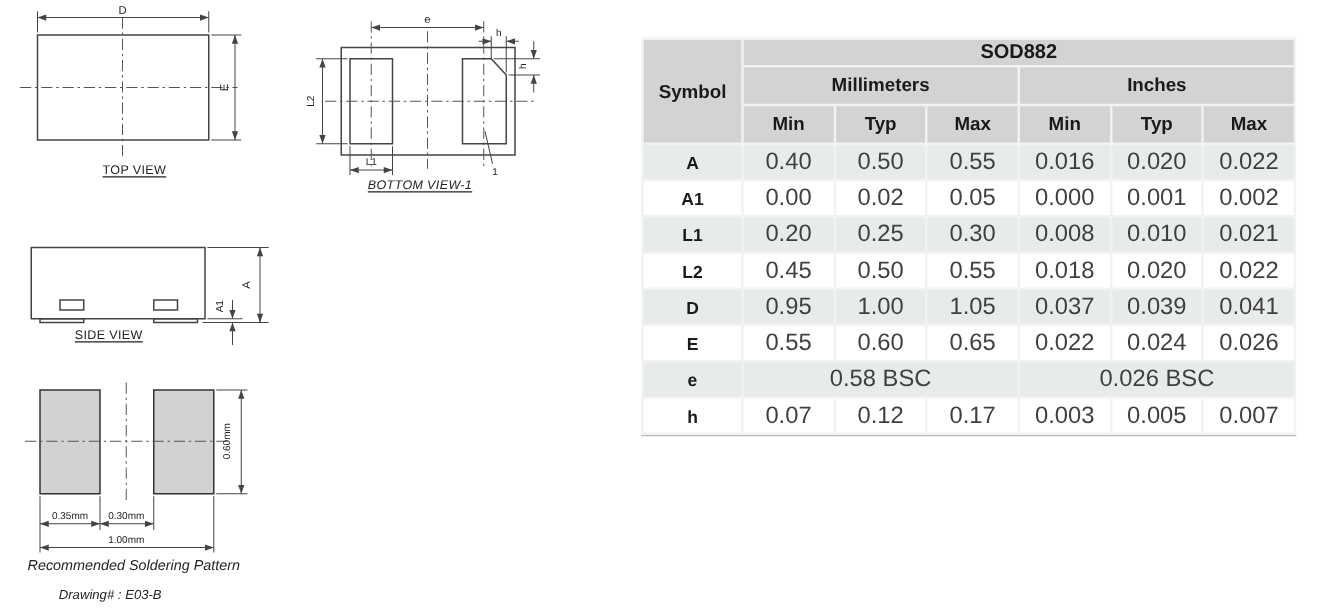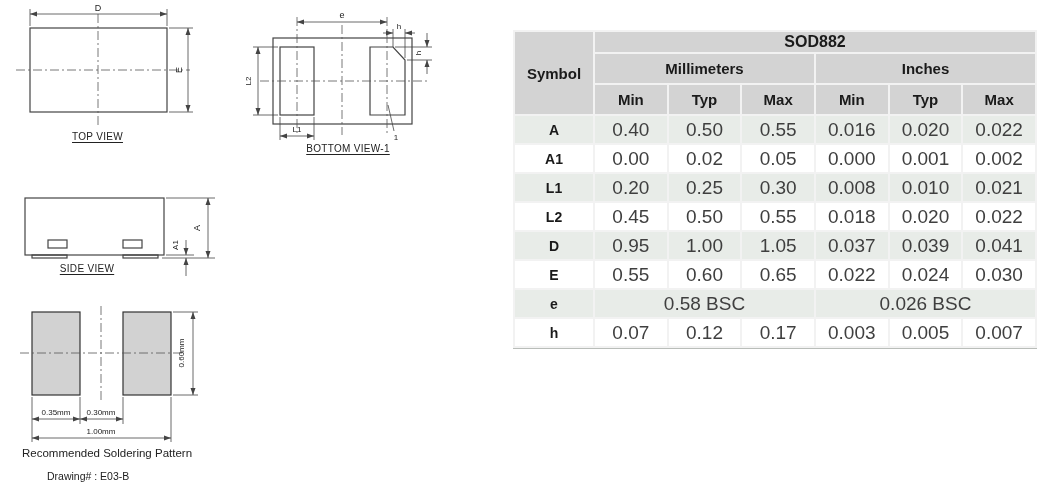--- a/index.html
+++ b/index.html
@@ -6,21 +6,21 @@
   body { background: #fff; font-family: "Liberation Sans", sans-serif; }
   #page {
     position: relative; width: 1060px; height: 487px;
     background: #ffffff; overflow: hidden;
   }
   .abs { position: absolute; }
   .caption {
     position: absolute; text-align: center; font-size: 10px; color: #222;
     text-decoration: underline; text-underline-offset: 2px; letter-spacing: 0.3px;
   }
-  .plain-label { position: absolute; color: #222; }
+  .plain-label { position: absolute; color: #222; font-style: italic; }
 
   
   #dim-table-wrap { position: absolute; left: 513px; top: 30px; }
   table.dim {
     border-collapse: separate; border-spacing: 2px;
     width: 524px; table-layout: fixed;
     background: #f2f2f2;
     border-bottom: 1px solid #b9bdb9;
   }
   table.dim th, table.dim td {
@@ -64,21 +64,21 @@
       <line class="dim-line" x1="20" y1="12" x2="157" y2="12" marker-start="url(#arrT)" marker-end="url(#arrT)"></line>
       <text x="88" y="9" font-size="9" text-anchor="middle">D</text>
     </g>
     <g>
       <line class="dim-line" x1="159" y1="26" x2="183" y2="26"></line>
       <line class="dim-line" x1="159" y1="110" x2="183" y2="110"></line>
       <line class="dim-line" x1="178" y1="26" x2="178" y2="110" marker-start="url(#arrT)" marker-end="url(#arrT)"></line>
       <text font-size="9" text-anchor="middle" transform="translate(172,68) rotate(-90)">E</text>
     </g>
   </svg>
-  <div class="caption" style="left:10px; top:131px; width:175px;">TOP VIEW</div>
+  <div class="caption" style="left:20px; top:131px; width:175px;">TOP VIEW</div>
 
   <svg class="abs" style="left:240px; top:3px;" width="215" height="140" viewBox="0 0 215 140">
     <defs>
       <marker id="arrB" viewBox="0 0 8 6" markerWidth="8" markerHeight="6" refX="7.5" refY="3" orient="auto-start-reverse" markerUnits="userSpaceOnUse">
         <path d="M0.5,0.5 L7.5,3 L0.5,5.5 Z" fill="#444"></path>
       </marker>
     </defs>
     <rect class="body-line" x="33" y="35" width="139" height="86"></rect>
     <rect class="body-line" x="40" y="44" width="34" height="68"></rect>
     <polygon class="body-line" points="130,44 153,44 165,57 165,112 130,112"></polygon>
@@ -114,21 +114,21 @@
       <line class="dim-line" x1="40" y1="114" x2="40" y2="137"></line>
       <line class="dim-line" x1="74" y1="114" x2="74" y2="137"></line>
       <line class="dim-line" x1="40" y1="133" x2="74" y2="133" marker-start="url(#arrB)" marker-end="url(#arrB)"></line>
       <text x="57" y="129" font-size="8" text-anchor="middle">L1</text>
     </g>
     <g>
       <line class="dim-line" x1="148" y1="102" x2="154" y2="128"></line>
       <text x="156" y="137" font-size="8" text-anchor="middle">1</text>
     </g>
   </svg>
-  <div class="caption" style="left:258px; top:143px; width:180px;">BOTTOM VIEW-1</div>
+  <div class="caption" style="left:246px; top:143px; width:180px;font-style:italic;">BOTTOM VIEW-1</div>
 
   <svg class="abs" style="left:10px; top:190px;" width="220" height="92" viewBox="0 0 220 92">
     <defs>
       <marker id="arrS" viewBox="0 0 8 6" markerWidth="8" markerHeight="6" refX="7.5" refY="3" orient="auto-start-reverse" markerUnits="userSpaceOnUse">
         <path d="M0.5,0.5 L7.5,3 L0.5,5.5 Z" fill="#444"></path>
       </marker>
     </defs>
     <rect class="body-line" x="15" y="8" width="139" height="57"></rect>
     <rect class="body-line" x="38" y="50" width="19" height="8"></rect>
     <rect class="body-line" x="113" y="50" width="19" height="8"></rect>
@@ -258,21 +258,21 @@
         <td>0.039</td>
         <td>0.041</td>
       </tr>
       <tr>
         <td class="sym">E</td>
         <td>0.55</td>
         <td>0.60</td>
         <td>0.65</td>
         <td>0.022</td>
         <td>0.024</td>
-        <td>0.030</td>
+        <td>0.026</td>
       </tr>
       <tr class="alt">
         <td class="sym">e</td>
         <td colspan="3">0.58 BSC</td>
         <td colspan="3">0.026 BSC</td>
       </tr>
       <tr>
         <td class="sym">h</td>
         <td>0.07</td>
         <td>0.12</td>

